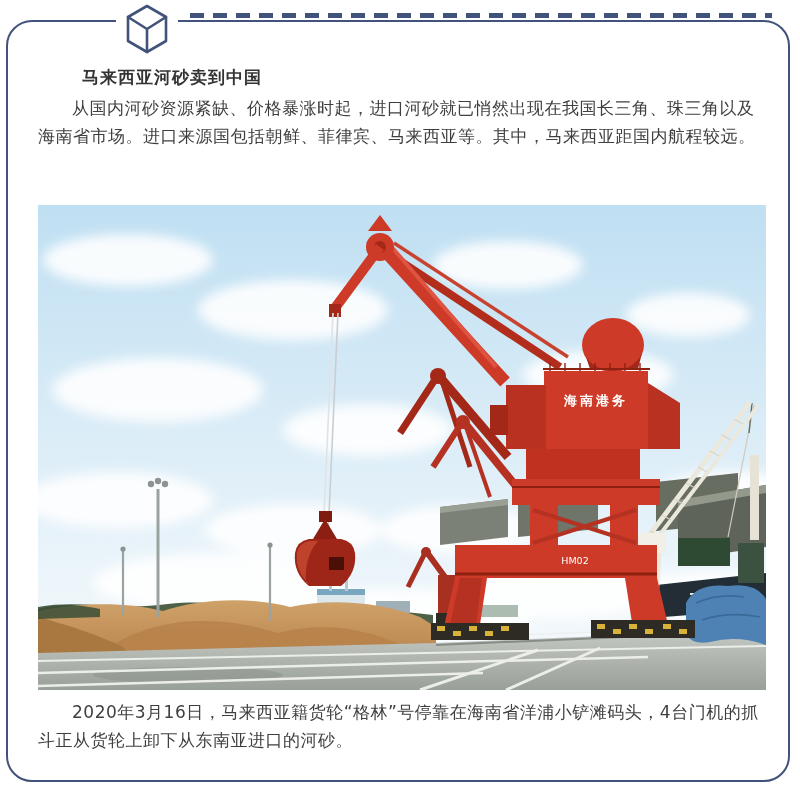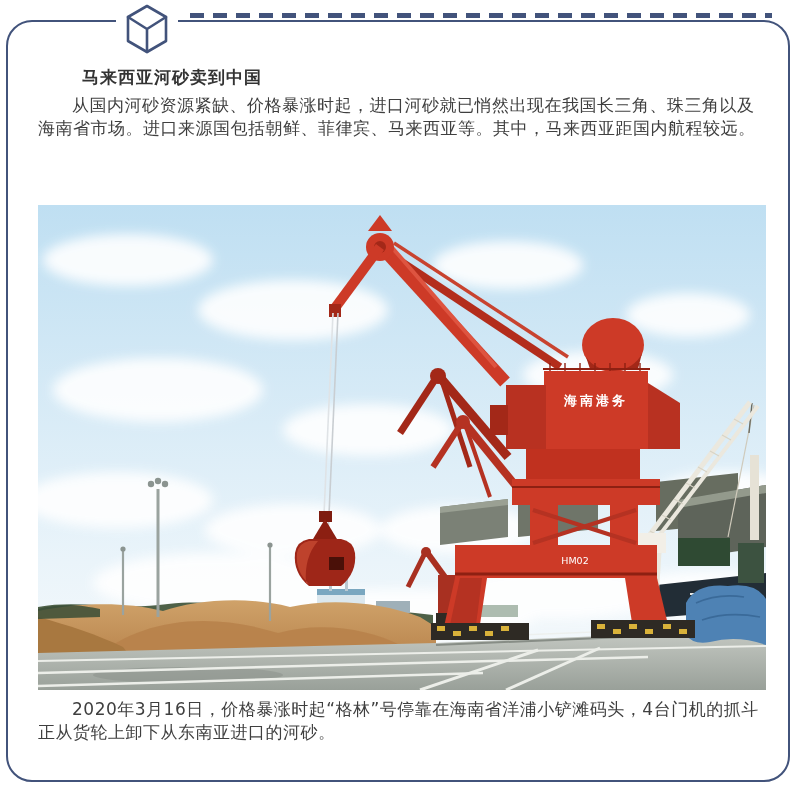--- a/index.html
+++ b/index.html
@@ -16,21 +16,21 @@
   body{width:800px;height:790px;position:relative;overflow:hidden;
        font-family:"DejaVu Sans","Liberation Sans",sans-serif;}
   .card{position:absolute;left:6px;top:20px;width:784px;height:762px;
         border:2px solid var(--border);border-radius:26px;background:#fff;box-sizing:border-box;}
   .top-dash{position:absolute;left:190px;top:13px;width:582px;height:5px;
         background:repeating-linear-gradient(90deg,var(--border) 0 14px,transparent 14px 23px);}
   .cube-badge{position:absolute;left:116px;top:2px;width:62px;height:54px;background:#fff;
         display:flex;align-items:center;justify-content:center;}
   .title{position:absolute;left:70px;top:54px;font-size:17px;font-weight:bold;
         color:var(--title-text);letter-spacing:1px;margin:12px;}
-  .para{position:absolute;left:38px;width:726px;font-size:17px;line-height:23px;
+  .para{position:absolute;left:38px;width:726px;font-size:17px;line-height:28px;
         color:var(--body-text);text-indent:2em;margin:0;letter-spacing:.5px;}
   .para.p1{top:94px;}
   .para.cap{top:698px;}
   figure.photo{position:absolute;left:38px;top:205px;width:728px;height:498px;margin:0;
         overflow:hidden;}
   svg{display:block;}
 </style>
 </head>
 <body>
 
@@ -280,13 +280,13 @@
     <line x1="300" y1="108" x2="290" y2="332" stroke="#c9ced2" stroke-width="1.6"></line>
     <rect x="281" y="306" width="13" height="11" fill="#7e1c10"></rect>
     <polygon points="275,334 299,334 287,314" fill="#8c1f12"></polygon>
     <path d="M257,348 Q259,336 271,334 L303,334 Q315,336 317,348 Q319,368 303,381 L271,381 Q255,368 257,348 Z" fill="#9e2618"></path>
     <path d="M259,348 Q261,338 271,336 L280,336 Q266,352 268,378 L271,379 Q257,366 259,348 Z" fill="#c54a32" opacity="0.8"></path>
     <rect x="291" y="352" width="15" height="13" fill="#4a1008"></rect>
   </g>
 </svg>
 </figure>
 
-<p class="para cap">2020年3月16日，价格暴涨时起“格林”号停靠在海南省洋浦小铲滩码头，4台门机的抓斗正从货轮上卸下从东南亚进口的河砂。</p>
+<p class="para cap">2020年3月16日，马来西亚籍货轮“格林”号停靠在海南省洋浦小铲滩码头，4台门机的抓斗正从货轮上卸下从东南亚进口的河砂。</p>
 
 </body></html>

